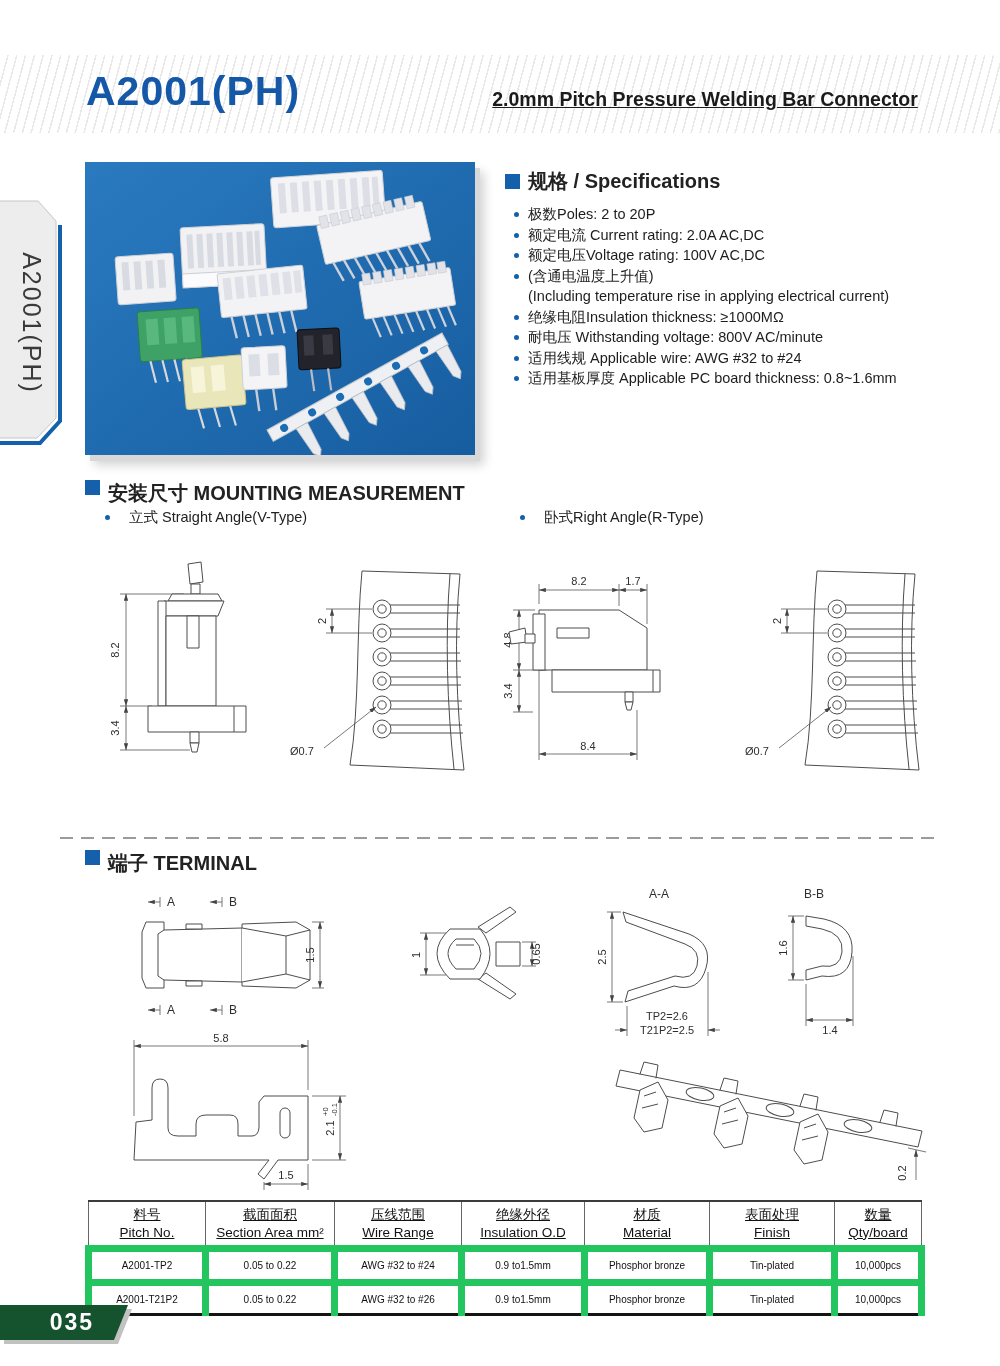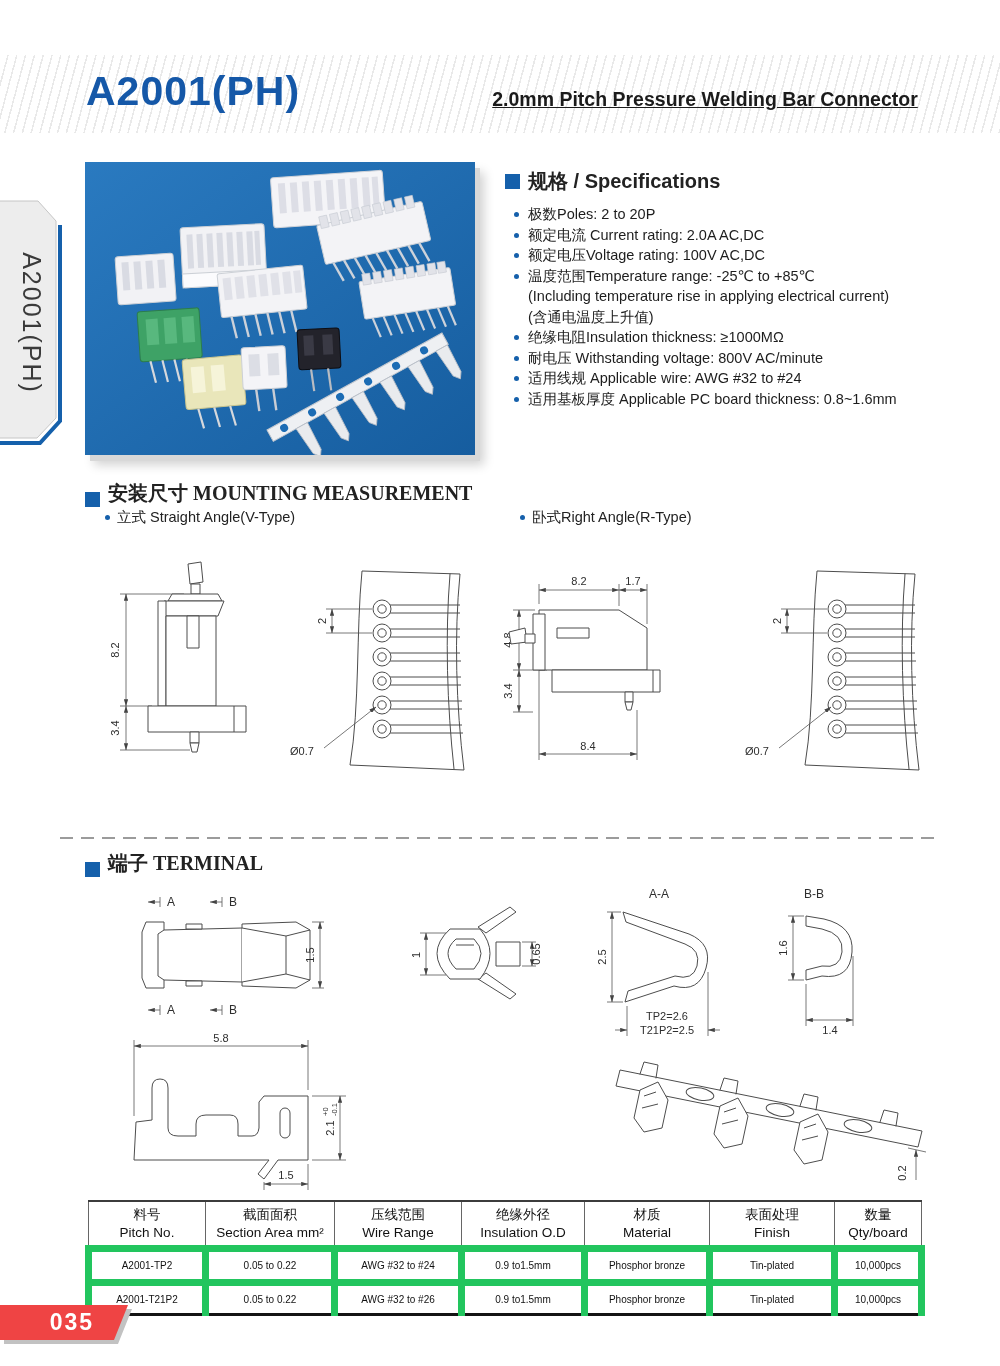--- a/index.html
+++ b/index.html
@@ -10,23 +10,23 @@
     background:repeating-linear-gradient(105deg,transparent 0 7px,#e9e9e9 7px 8.5px);}
   .title{position:absolute;left:86px;top:68px;font-size:41px;font-weight:800;color:#1558a8;letter-spacing:1px;}
   .subtitle{position:absolute;left:470px;top:88px;width:470px;text-align:center;font-size:19.5px;font-weight:700;color:#1b1b1b;text-decoration:underline;}
   
   .side-tab{position:absolute;left:0;top:197px;}
   .side-tab text{font-size:25px;fill:#3a3a3a;letter-spacing:2px;}
   
   .photo{position:absolute;left:85px;top:162px;width:390px;height:293px;
     box-shadow:5px 6px 0 #d8d8d8, 9px 10px 10px rgba(0,0,0,.18);}
   
-  .sec-head{position:absolute;display:flex;align-items:flex-end;gap:8px;font-size:20px;font-weight:700;color:#222;font-family:Liberation Serif, serif;}
+  .sec-head{position:absolute;display:flex;align-items:flex-start;gap:8px;font-size:20px;font-weight:700;color:#222;}
   .sq{width:15px;height:15px;background:#1560ab;flex:0 0 auto;}
-  .bullet-label{position:absolute;display:flex;align-items:center;gap:7px;font-size:14.5px;color:#222;}
+  .bullet-label{position:absolute;display:flex;align-items:center;gap:19px;font-size:14.5px;color:#222;}
   .dot{width:5px;height:5px;border-radius:50%;background:#1560ab;flex:0 0 auto;}
   
   .specs{position:absolute;left:505px;top:168px;width:460px;}
   .specs .sec-head2{display:flex;align-items:center;gap:8px;font-size:20px;font-weight:700;color:#222;margin-bottom:9px;}
   .specs ul{list-style:none;margin:7px;padding:0;}
   .specs li{position:relative;padding-left:16px;font-size:14.5px;line-height:20.5px;color:#1d1d1d;}
   .specs li::before{content:"";position:absolute;left:2px;top:8px;width:5px;height:5px;border-radius:50%;background:#1560ab;}
   .specs .ln{display:block;}
   
   svg.draw{position:absolute;overflow:visible;}
@@ -39,25 +39,25 @@
   .dashes{position:absolute;left:60px;top:837px;width:882px;height:2px;
     background:repeating-linear-gradient(90deg,#9b9b9b 0 13px,transparent 13px 21px);}
   
   .spec-table{position:absolute;left:85px;top:1200px;width:840px;border-collapse:collapse;
     border-top:2px solid #3c3c3c;border-bottom:3px solid #141414;}
   .spec-table th{font-weight:400;font-size:13.5px;line-height:1.3;padding:4px 2px;
     border-left:1px solid #666;border-right:1px solid #666;border-bottom:3px solid #141414;color:#111;}
   .spec-table td{font-size:10px;text-align:center;height:27px;padding:0 2px;
     border:7px solid #22c55e;border-bottom:1px solid #666;color:#111;}
   .spec-table tr:last-child td{border-bottom:none;}
-  .zh{display:block;}
+  .zh{display:block;text-decoration:underline;}
   
   .pgnum-shadow{position:absolute;left:4px;top:1309px;width:128px;height:35px;background:#c2c2c2;
     clip-path:polygon(0 0,100% 0,calc(100% - 14px) 100%,0 100%);}
-  .pgnum{position:absolute;left:0;top:1305px;width:128px;height:35px;background:#ef4444;color:#fff;
+  .pgnum{position:absolute;left:0;top:1305px;width:128px;height:35px;background:#14532d;color:#fff;
     clip-path:polygon(0 0,100% 0,calc(100% - 14px) 100%,0 100%);
     font-size:23px;font-weight:700;text-align:right;line-height:35px;padding-right:34px;box-sizing:border-box;letter-spacing:2px;}
 </style>
 </head>
 <body>
 
 <svg width="0" height="0" style="position:absolute" aria-hidden="true">
   <defs>
     <marker id="ar" viewBox="0 0 10 6" refX="9.5" refY="3" markerWidth="9" markerHeight="5.4" orient="auto-start-reverse">
       <path d="M0,0L10,3L0,6Z" fill="#444"></path>
@@ -271,23 +271,22 @@
       <li>
           <span class="ln">极数Poles: 2 to 20P</span>
         </li>
       <li>
           <span class="ln">额定电流 Current rating: 2.0A AC,DC</span>
         </li>
       <li>
           <span class="ln">额定电压Voltage rating: 100V AC,DC</span>
         </li>
       <li>
-        <span class="ln">温度范围Temperature range: -25℃ to +85℃</span>
+        <span class="ln">(含通电温度上升值)</span>
         <span class="ln">(Including temperature rise in applying electrical current)</span>
-        <span class="ln">(含通电温度上升值)</span>
       </li>
       <li>
           <span class="ln">绝缘电阻Insulation thickness: ≥1000MΩ</span>
         </li>
       <li>
           <span class="ln">耐电压 Withstanding voltage: 800V AC/minute</span>
         </li>
       <li>
           <span class="ln">适用线规 Applicable wire: AWG #32 to #24</span>
         </li>

